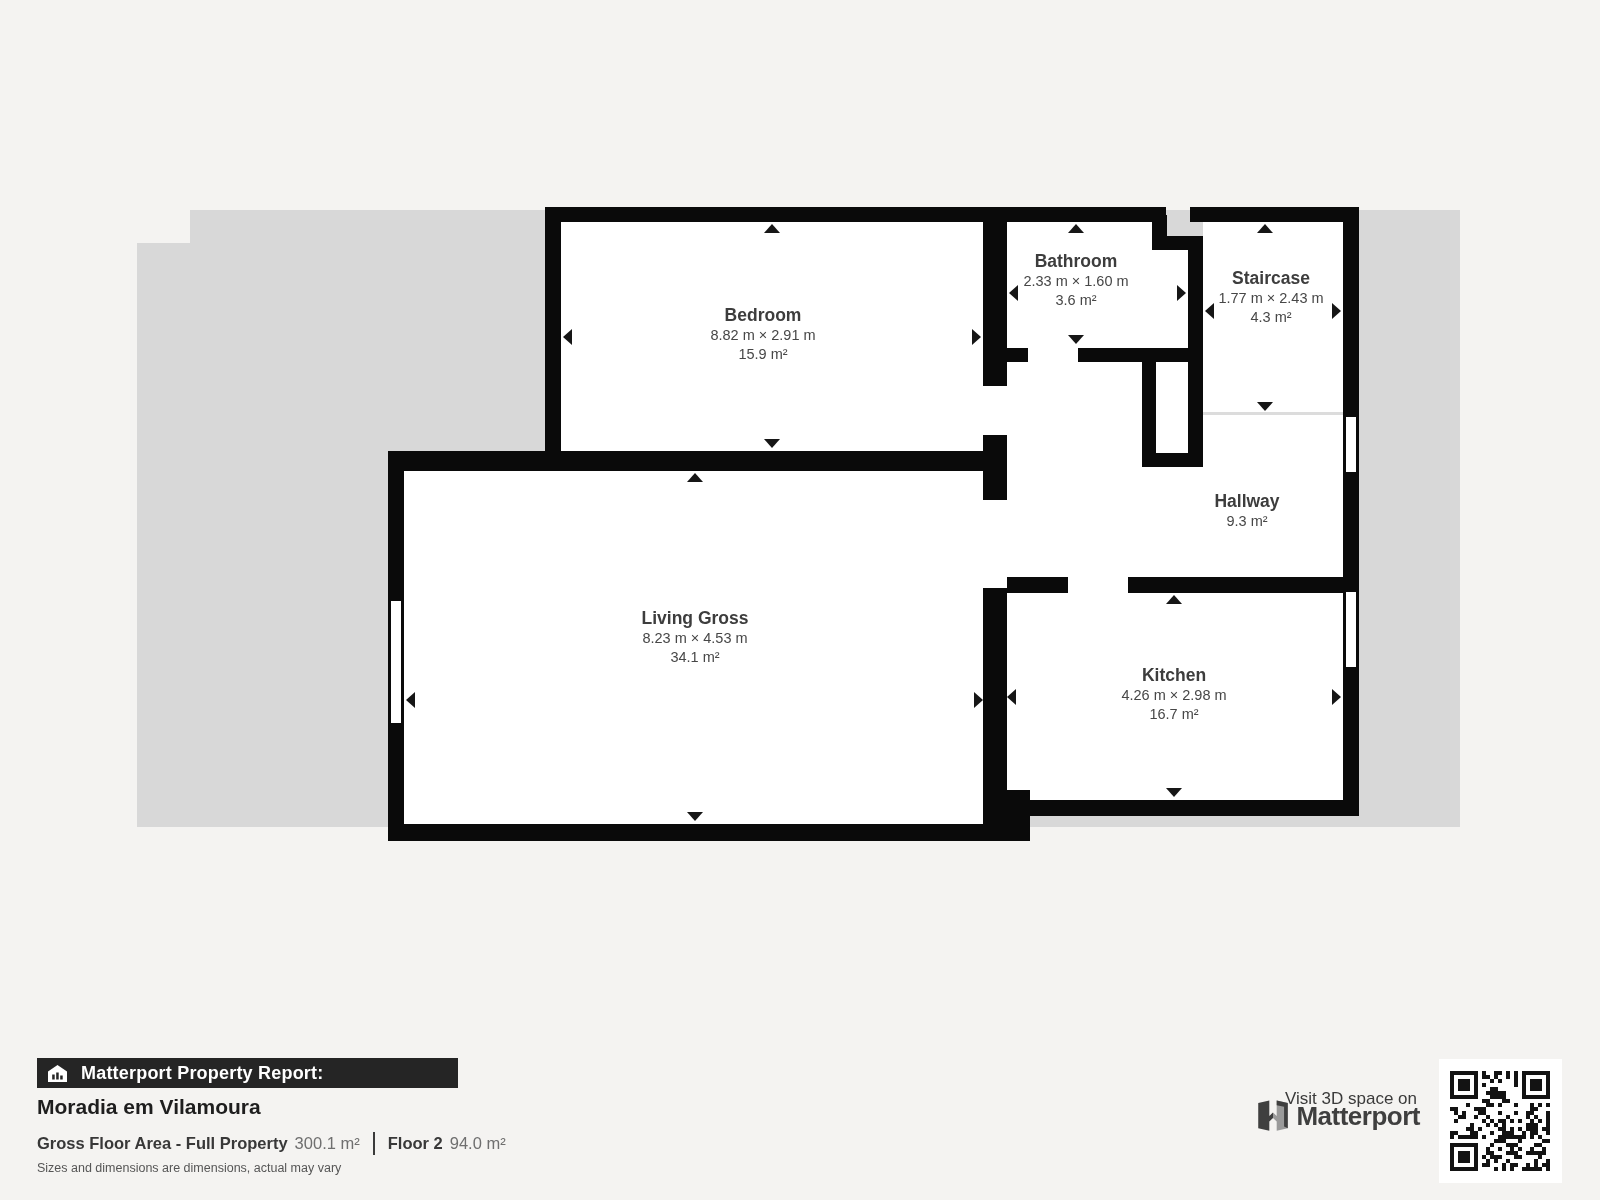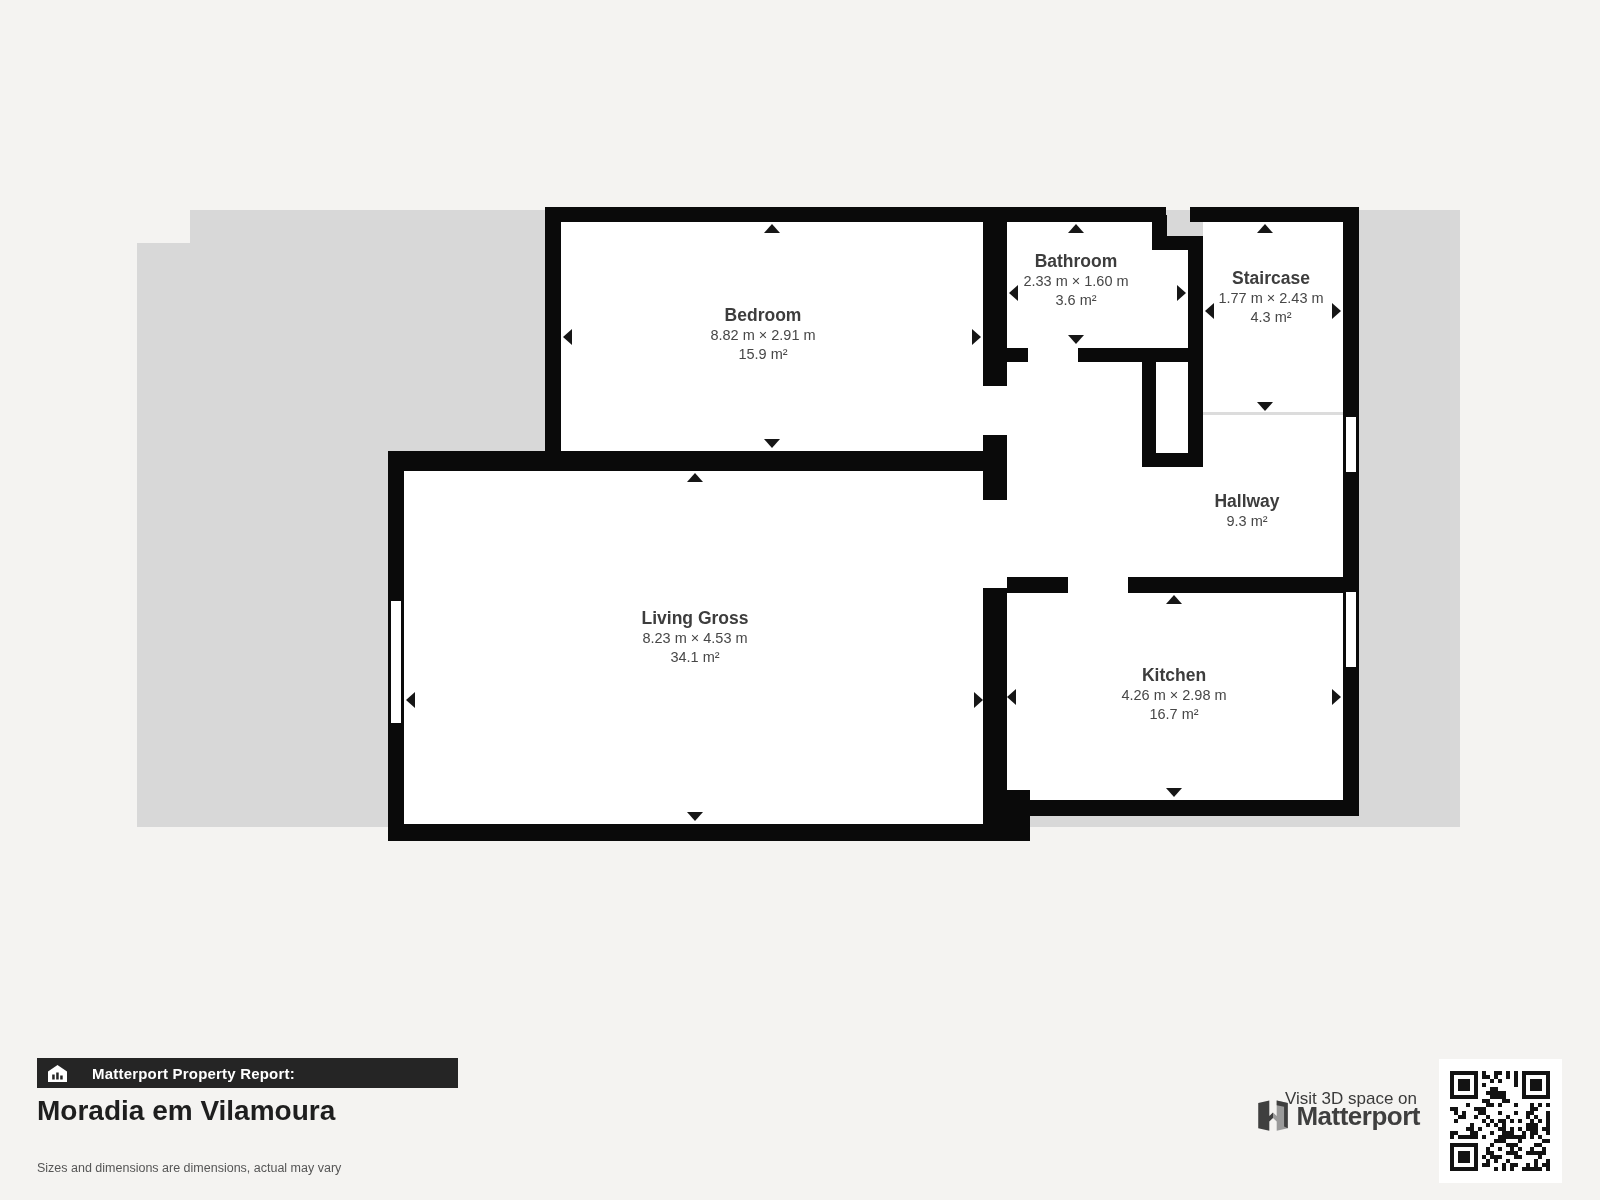--- a/index.html
+++ b/index.html
@@ -19,22 +19,22 @@
   .ar.left{border-top:8px solid transparent;border-bottom:8px solid transparent;border-right:9px solid #161616;}
   .ar.right{border-top:8px solid transparent;border-bottom:8px solid transparent;border-left:9px solid #161616;}
 
   
   .rlabel{position:absolute;transform:translateX(-50%);text-align:center;white-space:nowrap;color:#3d3d3d;}
   .rname{font-size:17.5px;font-weight:bold;line-height:21px;color:#3d3d3d;}
   .rdims{font-size:14.5px;line-height:19px;color:#474747;}
 
   
   .report-bar{position:absolute;left:37px;top:1058px;width:421px;height:30px;background:#252525;display:flex;align-items:center;padding-left:11px;box-sizing:border-box;}
-  .report-bar-label{color:#ffffff;font-size:15px;font-weight:bold;margin-left:25px;letter-spacing:.2px;}
-  .prop-title{position:absolute;left:37px;top:1095px;font-size:28px;font-weight:bold;color:#1e1e1e;}
+  .report-bar-label{color:#ffffff;font-size:18px;font-weight:bold;margin-left:14px;letter-spacing:.2px;}
+  .prop-title{position:absolute;left:37px;top:1095px;font-size:21px;font-weight:bold;color:#1e1e1e;}
   .stats{position:absolute;left:37px;top:1132px;display:flex;align-items:center;font-size:16.5px;}
   .stat-label{font-weight:bold;color:#383838;}
   .stat-value{color:#6f6f6f;margin-left:7px;}
   .stat-div{width:2px;height:23px;background:#3a3a3a;margin:0 13px;}
   .disclaimer{position:absolute;left:37px;top:1161px;font-size:12.5px;color:#565656;}
 
   .visit-text{position:absolute;right:183px;top:1089px;font-size:17px;color:#3a3a3a;}
   .mp-logo-row{position:absolute;right:180px;top:1100px;display:flex;align-items:center;}
   .mp-wordmark{font-size:26px;font-weight:bold;color:#3f3f3f;letter-spacing:-0.5px;margin-left:8px;}
   .qr-panel{position:absolute;left:1439px;top:1059px;width:123px;height:124px;background:#ffffff;}
@@ -147,20 +147,27 @@
       <svg width="19" height="17" viewBox="0 0 19 17">
         <path d="M9.5 0 L19 6.5 V17 H0 V6.5 Z" fill="#ffffff"></path>
         <rect x="4.2" y="9.5" width="2.5" height="5" fill="#252525"></rect>
         <rect x="8.2" y="7.5" width="2.5" height="7" fill="#252525"></rect>
         <rect x="12.2" y="10.5" width="2.5" height="4" fill="#252525"></rect>
       </svg>
     </span>
     <span class="report-bar-label">Matterport Property Report:</span>
   </div>
   <div class="prop-title">Moradia em Vilamoura</div>
+  <div class="stats">
+    <span class="stat-label">Gross Floor Area - Full Property</span>
+    <span class="stat-value">300.1 m²</span>
+    <span class="stat-div"></span>
+    <span class="stat-label">Floor 2</span>
+    <span class="stat-value">94.0 m²</span>
+  </div>
   <div class="disclaimer">Sizes and dimensions are dimensions, actual may vary</div>
 
   <div class="visit-text">Visit 3D space on</div>
   <div class="mp-logo-row">
     <span style="display:inline-flex;">
       <svg width="30" height="32" viewBox="0 0 24 26">
         <path d="M0 2.5 L9 0.5 V13 L12 10.2 L12 14.6 L9 17.4 V25 L0 23 Z" fill="#3f3f3f"></path>
         <path d="M24 2.5 L15 0.5 V13 L12 10.2 L12 14.6 L15 17.4 V25 L24 23 Z" fill="#9a9a9a"></path>
         <path d="M24 2.5 L15 0.5 V4.2 L21 5.5 L21 21.5 L24 23 Z" fill="#3f3f3f"></path>
       </svg>

